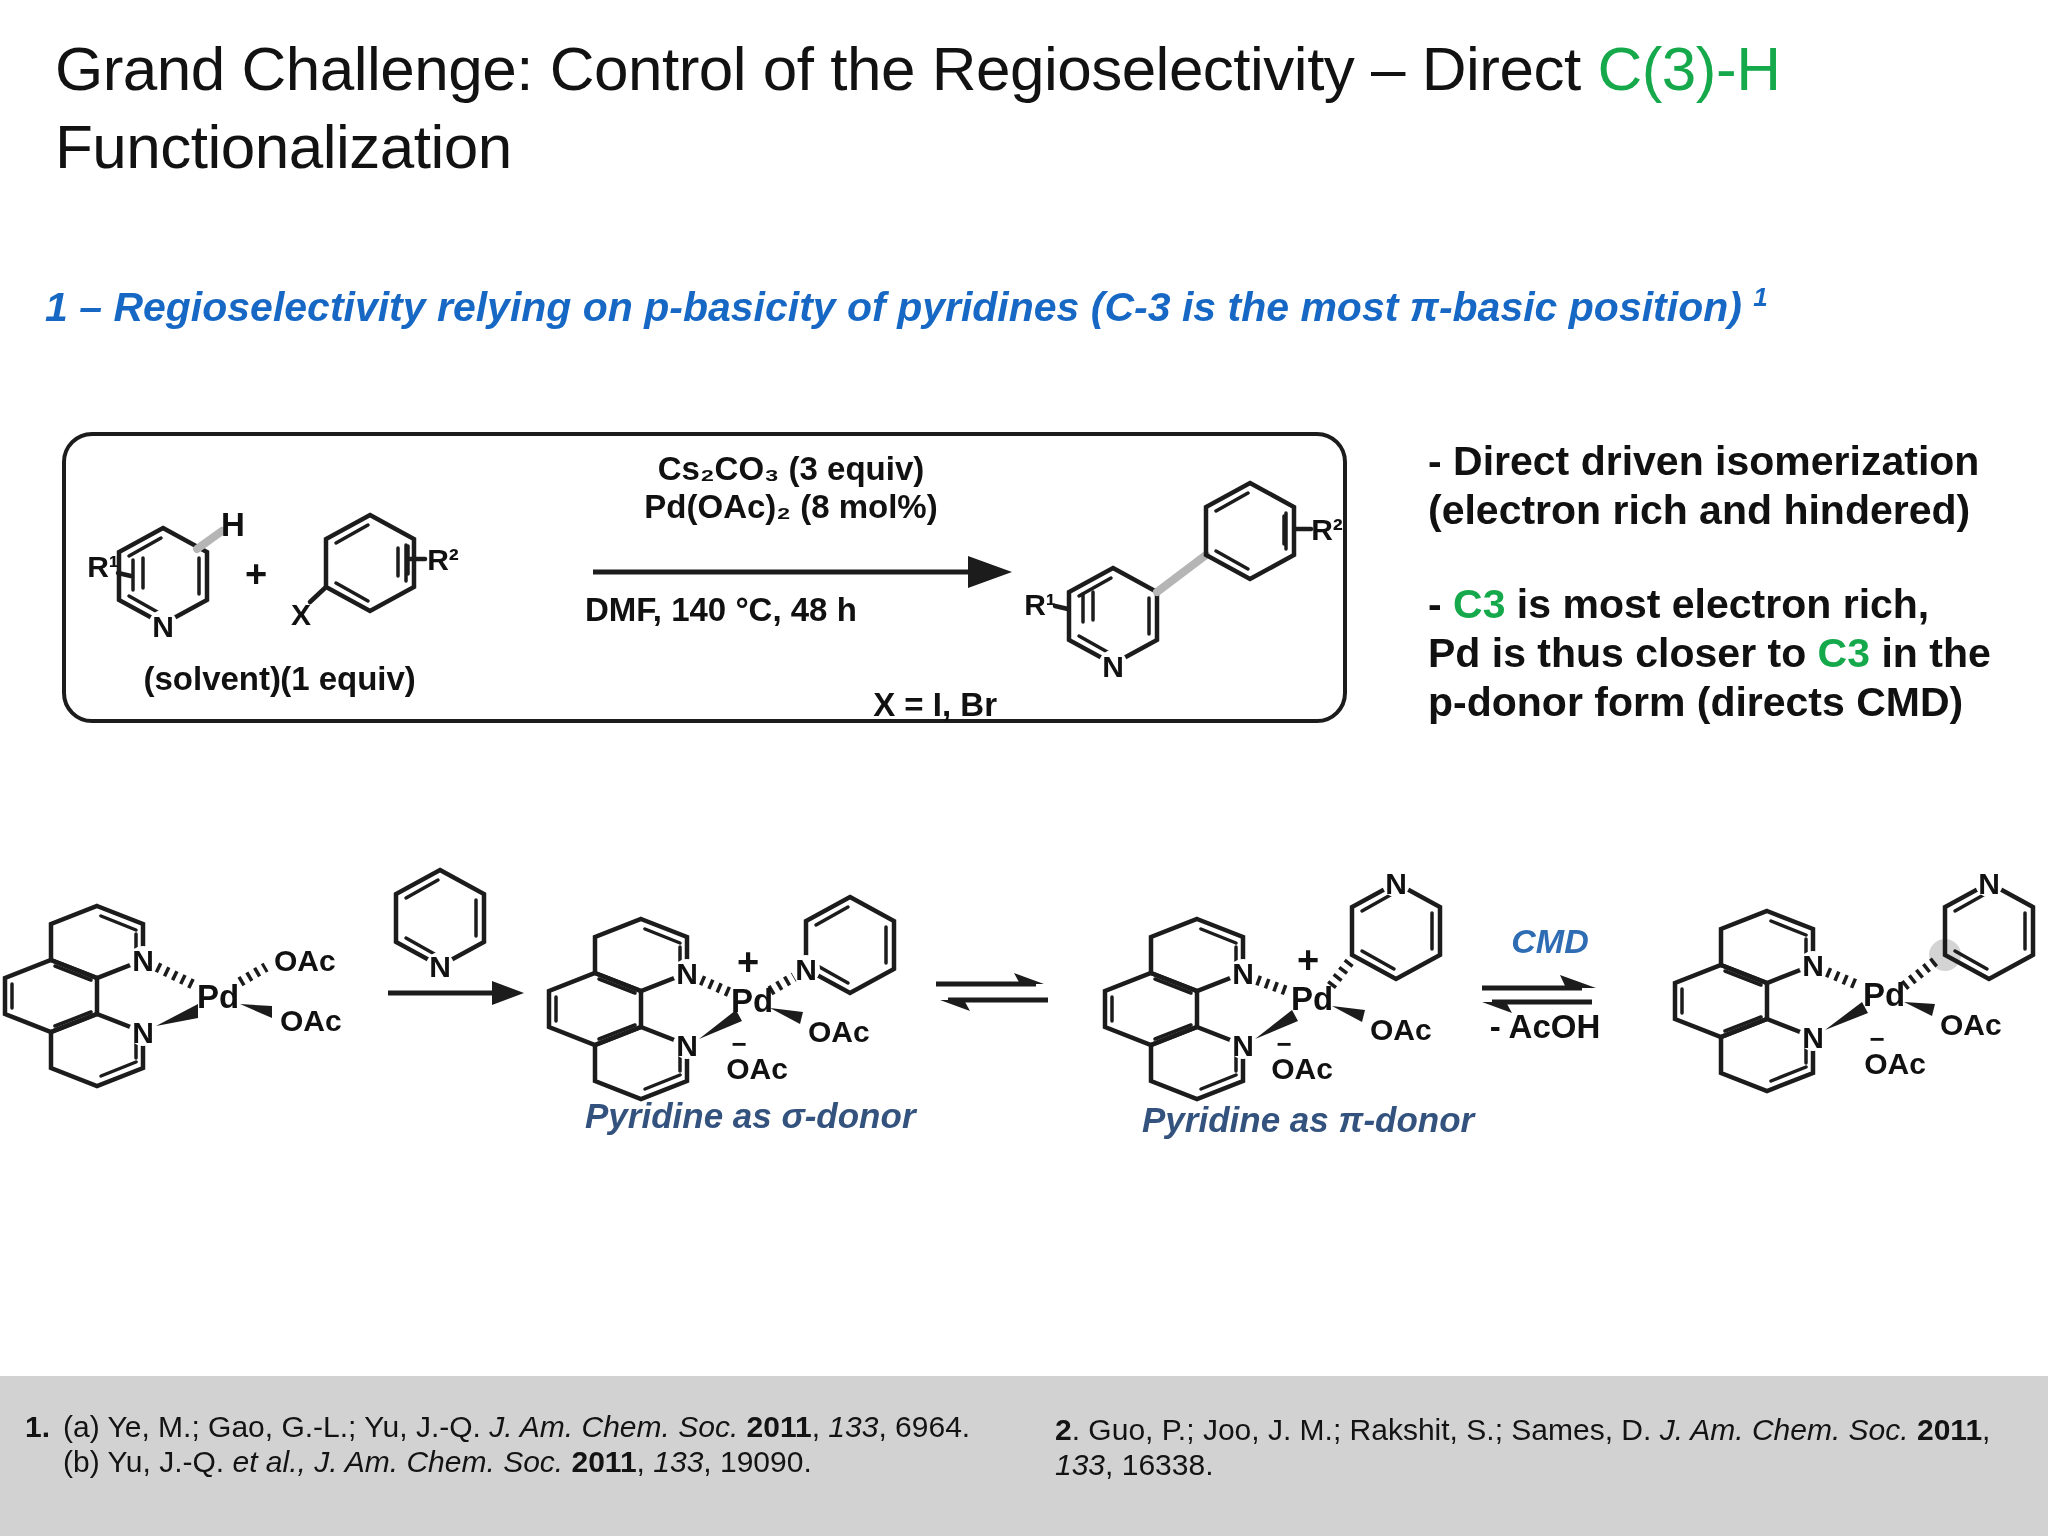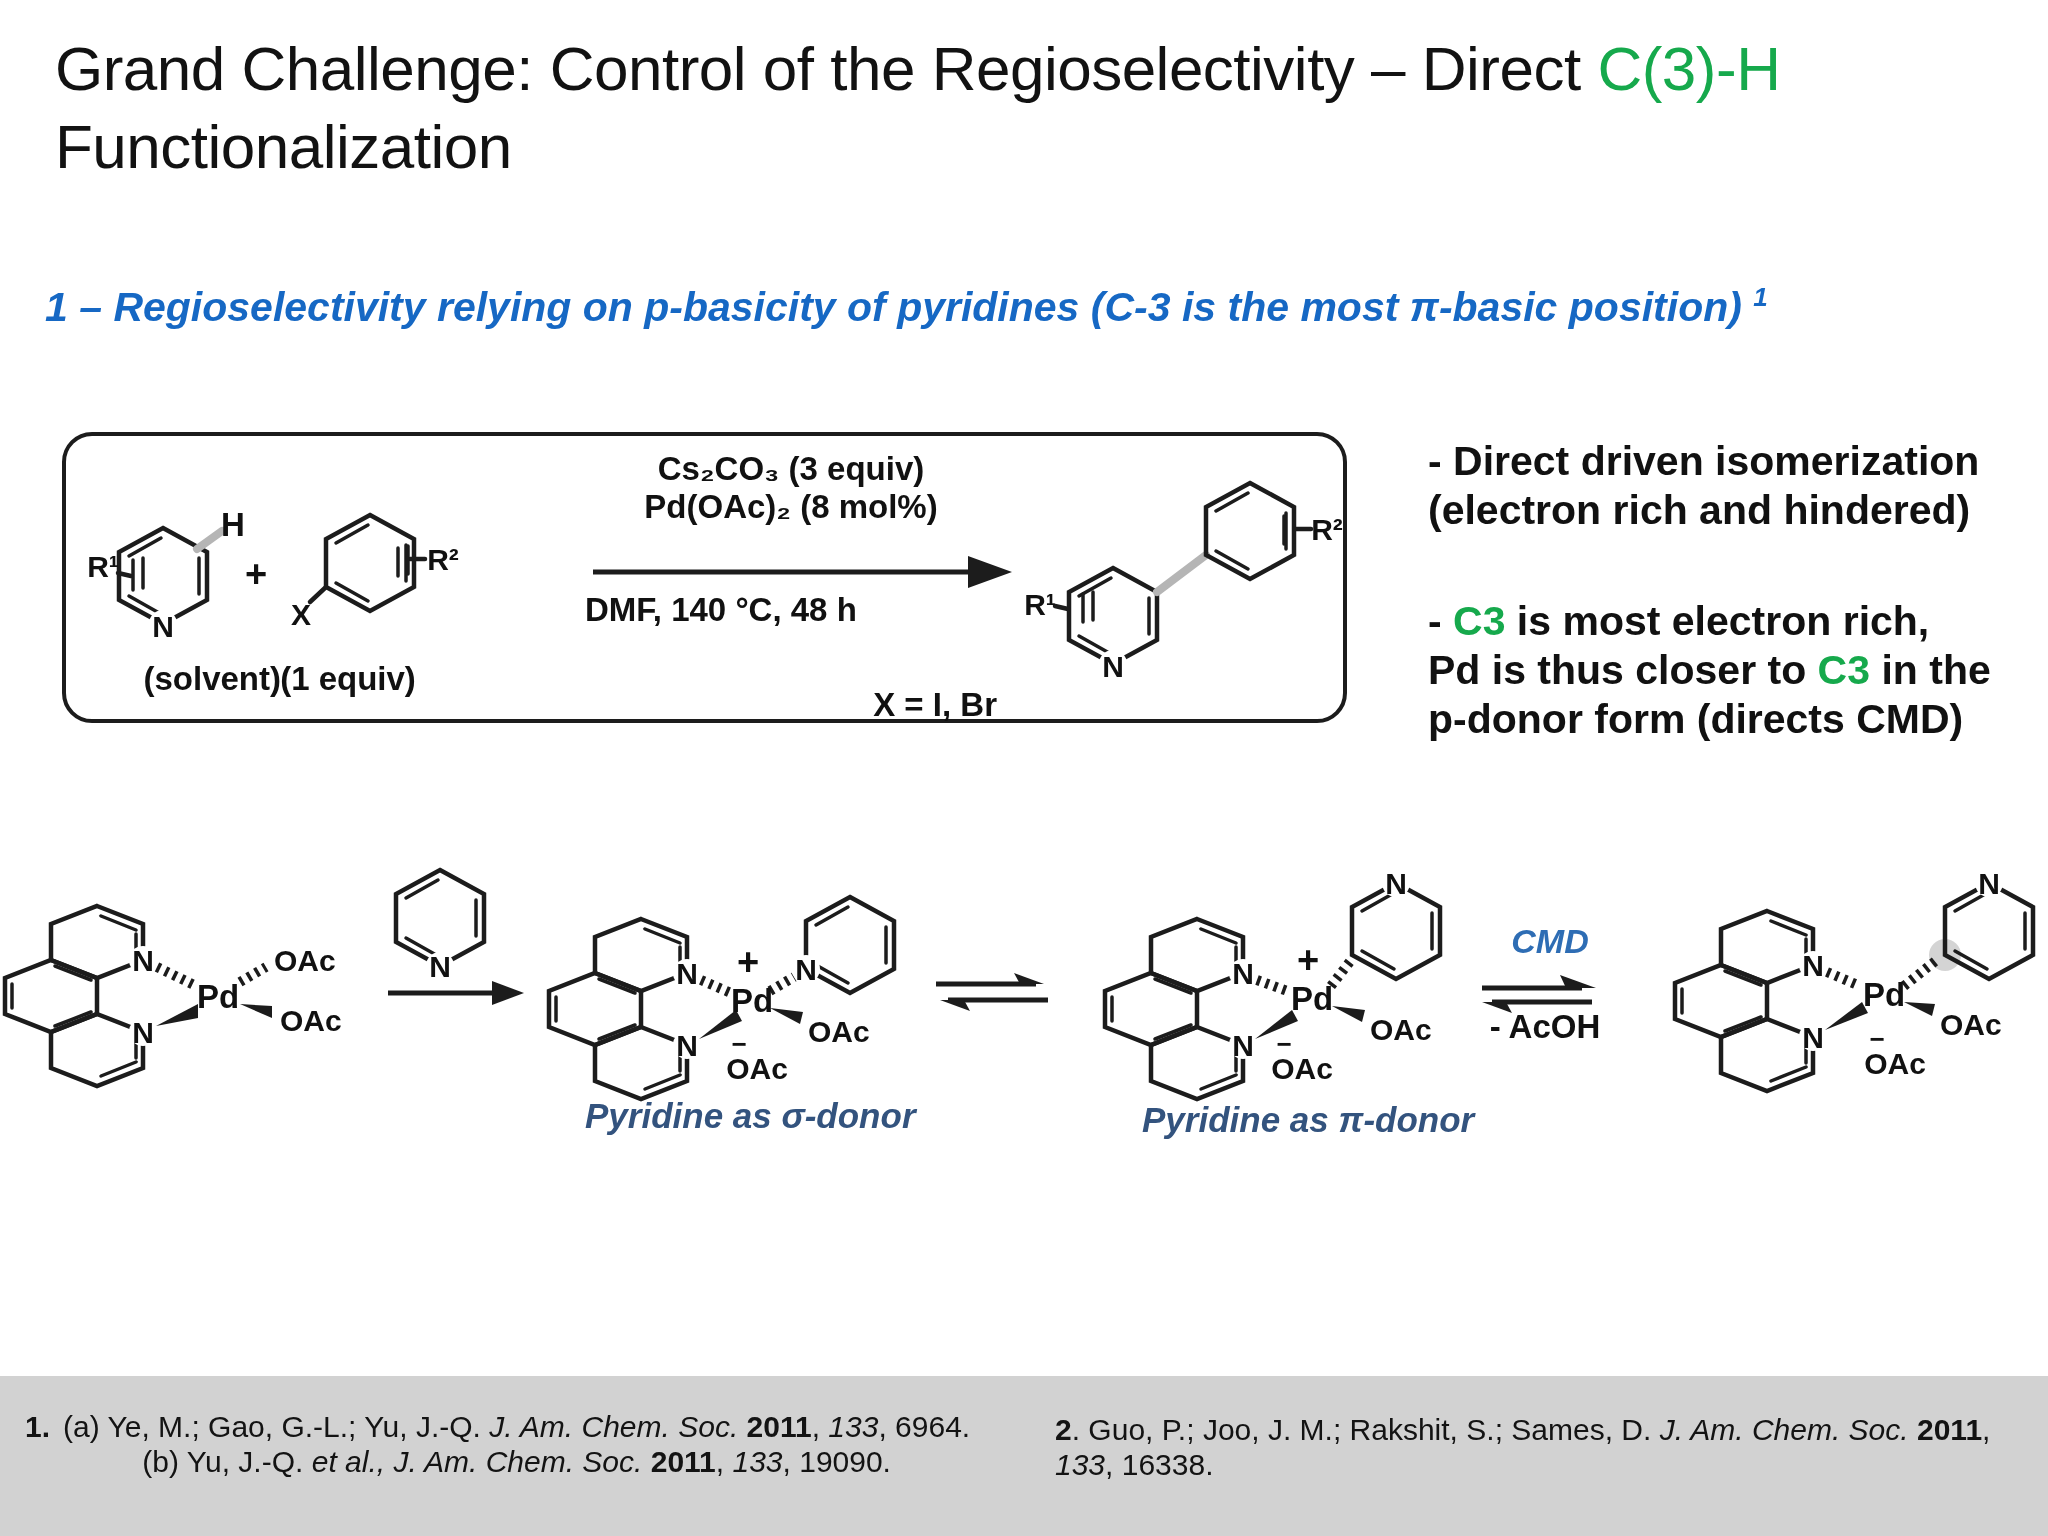--- a/index.html
+++ b/index.html
@@ -13,30 +13,30 @@
   .green { color:var(--green); }
   .subtitle { left:45px; top:282px; font-size:41px; font-weight:bold; font-style:italic; color:var(--blue); white-space:nowrap; }
   .subtitle sup { font-size:26px; }
   .rbox { left:62px; top:432px; width:1277px; height:283px; border:4px solid #1c1c1c; border-radius:30px; background:transparent; }
   .cond  { left:585px; top:450px; width:412px; text-align:center; font-size:33px; font-weight:bold; line-height:38px; }
   .cond2 { left:585px; top:591px; width:412px; text-align:left; font-size:33px; font-weight:bold; }
   .cond3 { left:585px; top:686px; width:412px; text-align:right; font-size:33px; font-weight:bold; }
   .slabel1 { left:61px;  top:660px; width:220px; text-align:right; font-size:33px; font-weight:bold; }
   .slabel2 { left:238px; top:660px; width:220px; text-align:center; font-size:33px; font-weight:bold; }
   .notes  { left:1428px; top:437px; font-size:41px; font-weight:bold; line-height:49px; white-space:nowrap; }
-  .notes2 { left:1428px; top:580px; font-size:41px; font-weight:bold; line-height:49px; white-space:nowrap;margin-top:17px; }
+  .notes2 { left:1428px; top:580px; font-size:41px; font-weight:bold; line-height:49px; white-space:nowrap; }
   .donor { font-size:35px; font-weight:bold; font-style:italic; color:var(--navy); white-space:nowrap; }
   .sigma-label { left:585px; top:1096px;text-align:center; }
   .pi-label { left:1142px; top:1100px; }
   .cmd { left:1495px; top:922px; width:110px; text-align:center; font-size:34px; font-weight:bold; font-style:italic; color:var(--cmdblue); }
   .acoh { left:1478px; top:1008px; width:134px; text-align:center; font-size:33px; font-weight:bold; }
   .footer { left:0; top:1376px; width:2048px; height:160px; background:var(--footerbg); }
   .ref { font-size:30px; line-height:35px; color:#131313; white-space:nowrap; }
   .refnum { left:25px; top:1409px; font-size:30px; font-weight:bold; }
-  .ref1 { left:63px; top:1409px;text-align:center; }
+  .ref1 { left:63px; top:1409px; }
   .ref2 { left:1055px; top:1412px; white-space:normal; width:960px; }
   .ref i { font-style:italic; }
   .ref b { font-weight:bold; }
   svg.overlay { position:absolute; left:0; top:0; pointer-events:none; }
   .bond { stroke:#1c1c1c; stroke-width:4.5; fill:none; stroke-linecap:round; }
   .inner { stroke:#1c1c1c; stroke-width:3.5; fill:none; stroke-linecap:round; }
   .hash { stroke:#1c1c1c; stroke-width:10; fill:none; stroke-dasharray:3.5 5.5; }
   .wedge { fill:#1c1c1c; stroke:none; }
   .gray { stroke:#b5b5b5; stroke-width:8; fill:none; stroke-linecap:round; }
   .arrowline { stroke:#1c1c1c; stroke-width:5; fill:none; }

